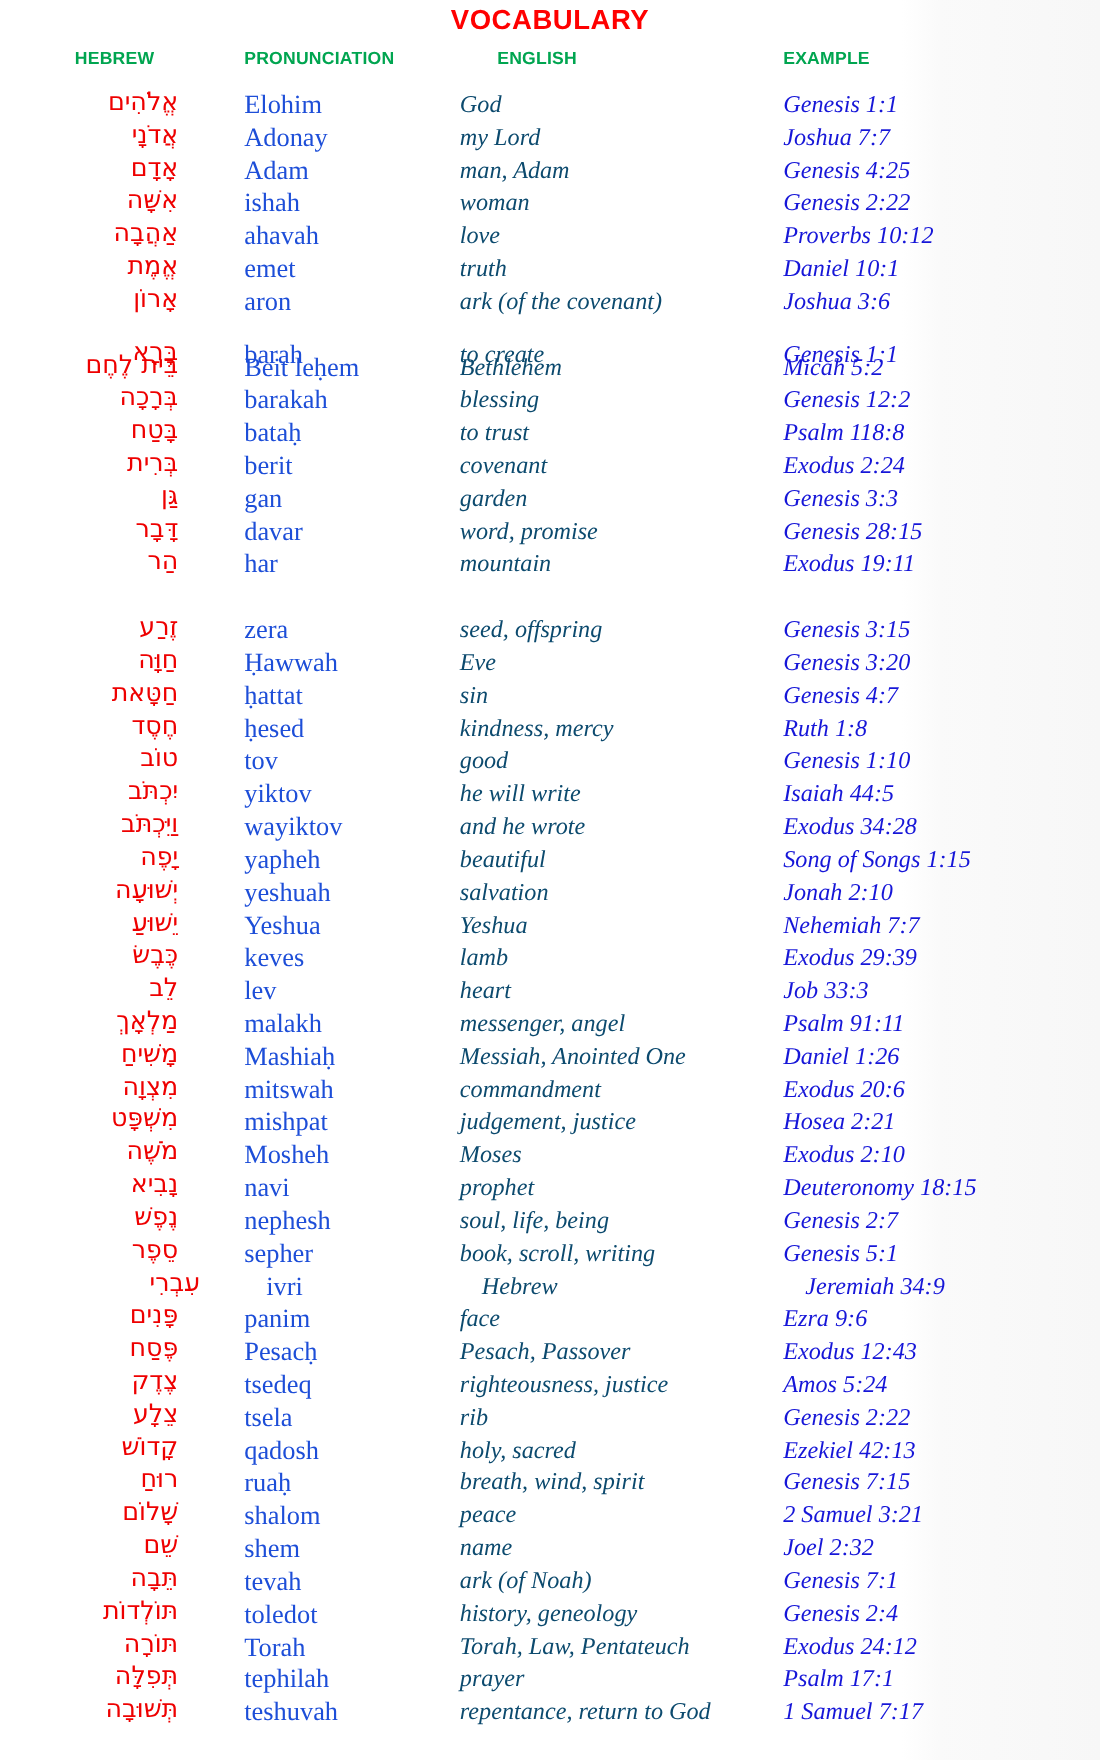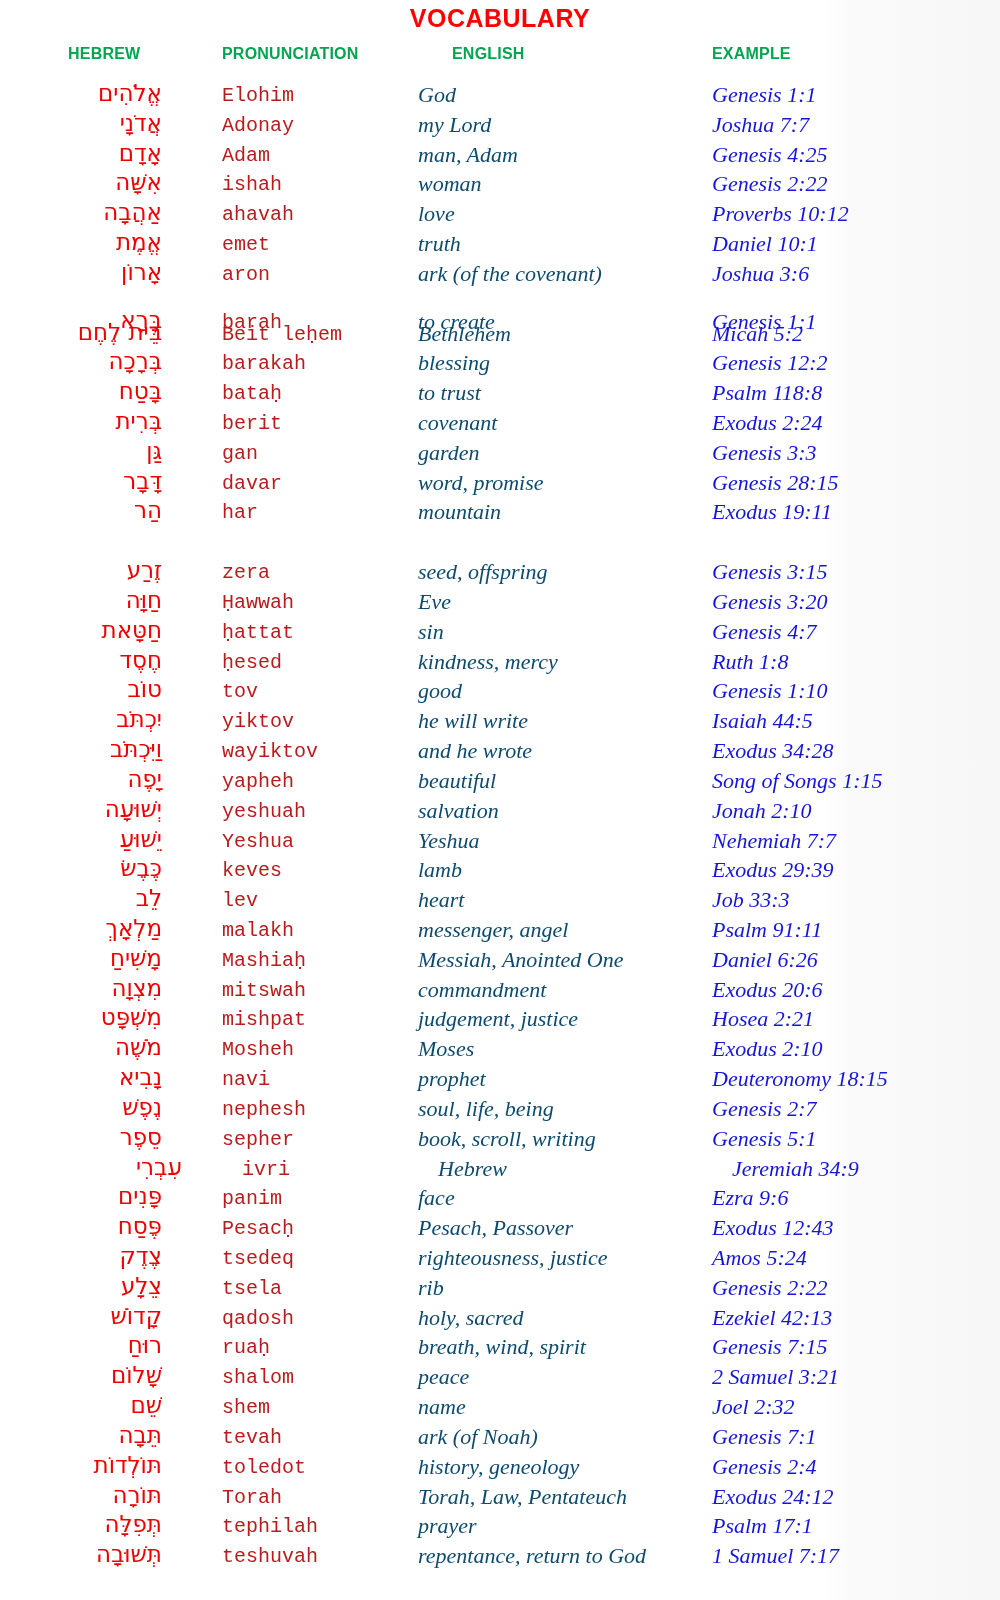--- a/index.html
+++ b/index.html
@@ -77,23 +77,23 @@
     color: #ee0000;
     font-family: "DejaVu Sans", "Liberation Sans", sans-serif;
     font-size: 23px;
     line-height: 26px;
     direction: rtl;
     unicode-bidi: bidi-override;
     top: -2px;
   }
   .c-pron {
     left: 222px;
-    color: #b91c1c;
-    font-family: Liberation Mono, monospace;
-    font-size: 20px;
+    color: #1d4ed8;
+    font-family: Liberation Serif, serif;
+    font-size: 24px;
     line-height: 26px;
     top: 1px;
   }
   .c-eng {
     left: 418px;
     color: #0c4a6e;
     font-family: "Liberation Serif", "DejaVu Serif", serif;
     font-style: italic;
     font-size: 22px;
     line-height: 26px;
@@ -291,21 +291,21 @@
       <div class="row" style="top: 916.96px;">
         <span class="cell c-hebrew">מַלְאָךְ</span>
         <span class="cell c-pron">malakh</span>
         <span class="cell c-eng">messenger, angel</span>
         <span class="cell c-ex">Psalm 91:11</span>
       </div>
       <div class="row" style="top: 946.78px;">
         <span class="cell c-hebrew">מָשִׁיחַ</span>
         <span class="cell c-pron">Mashiaḥ</span>
         <span class="cell c-eng">Messiah, Anointed One</span>
-        <span class="cell c-ex">Daniel 6:26</span>
+        <span class="cell c-ex">Daniel 1:26</span>
       </div>
       <div class="row" style="top: 976.6px;">
         <span class="cell c-hebrew">מִצְוָה</span>
         <span class="cell c-pron">mitswah</span>
         <span class="cell c-eng">commandment</span>
         <span class="cell c-ex">Exodus 20:6</span>
       </div>
       <div class="row" style="top: 1006.42px;">
         <span class="cell c-hebrew">מִשְׁפָּט</span>
         <span class="cell c-pron">mishpat</span>

